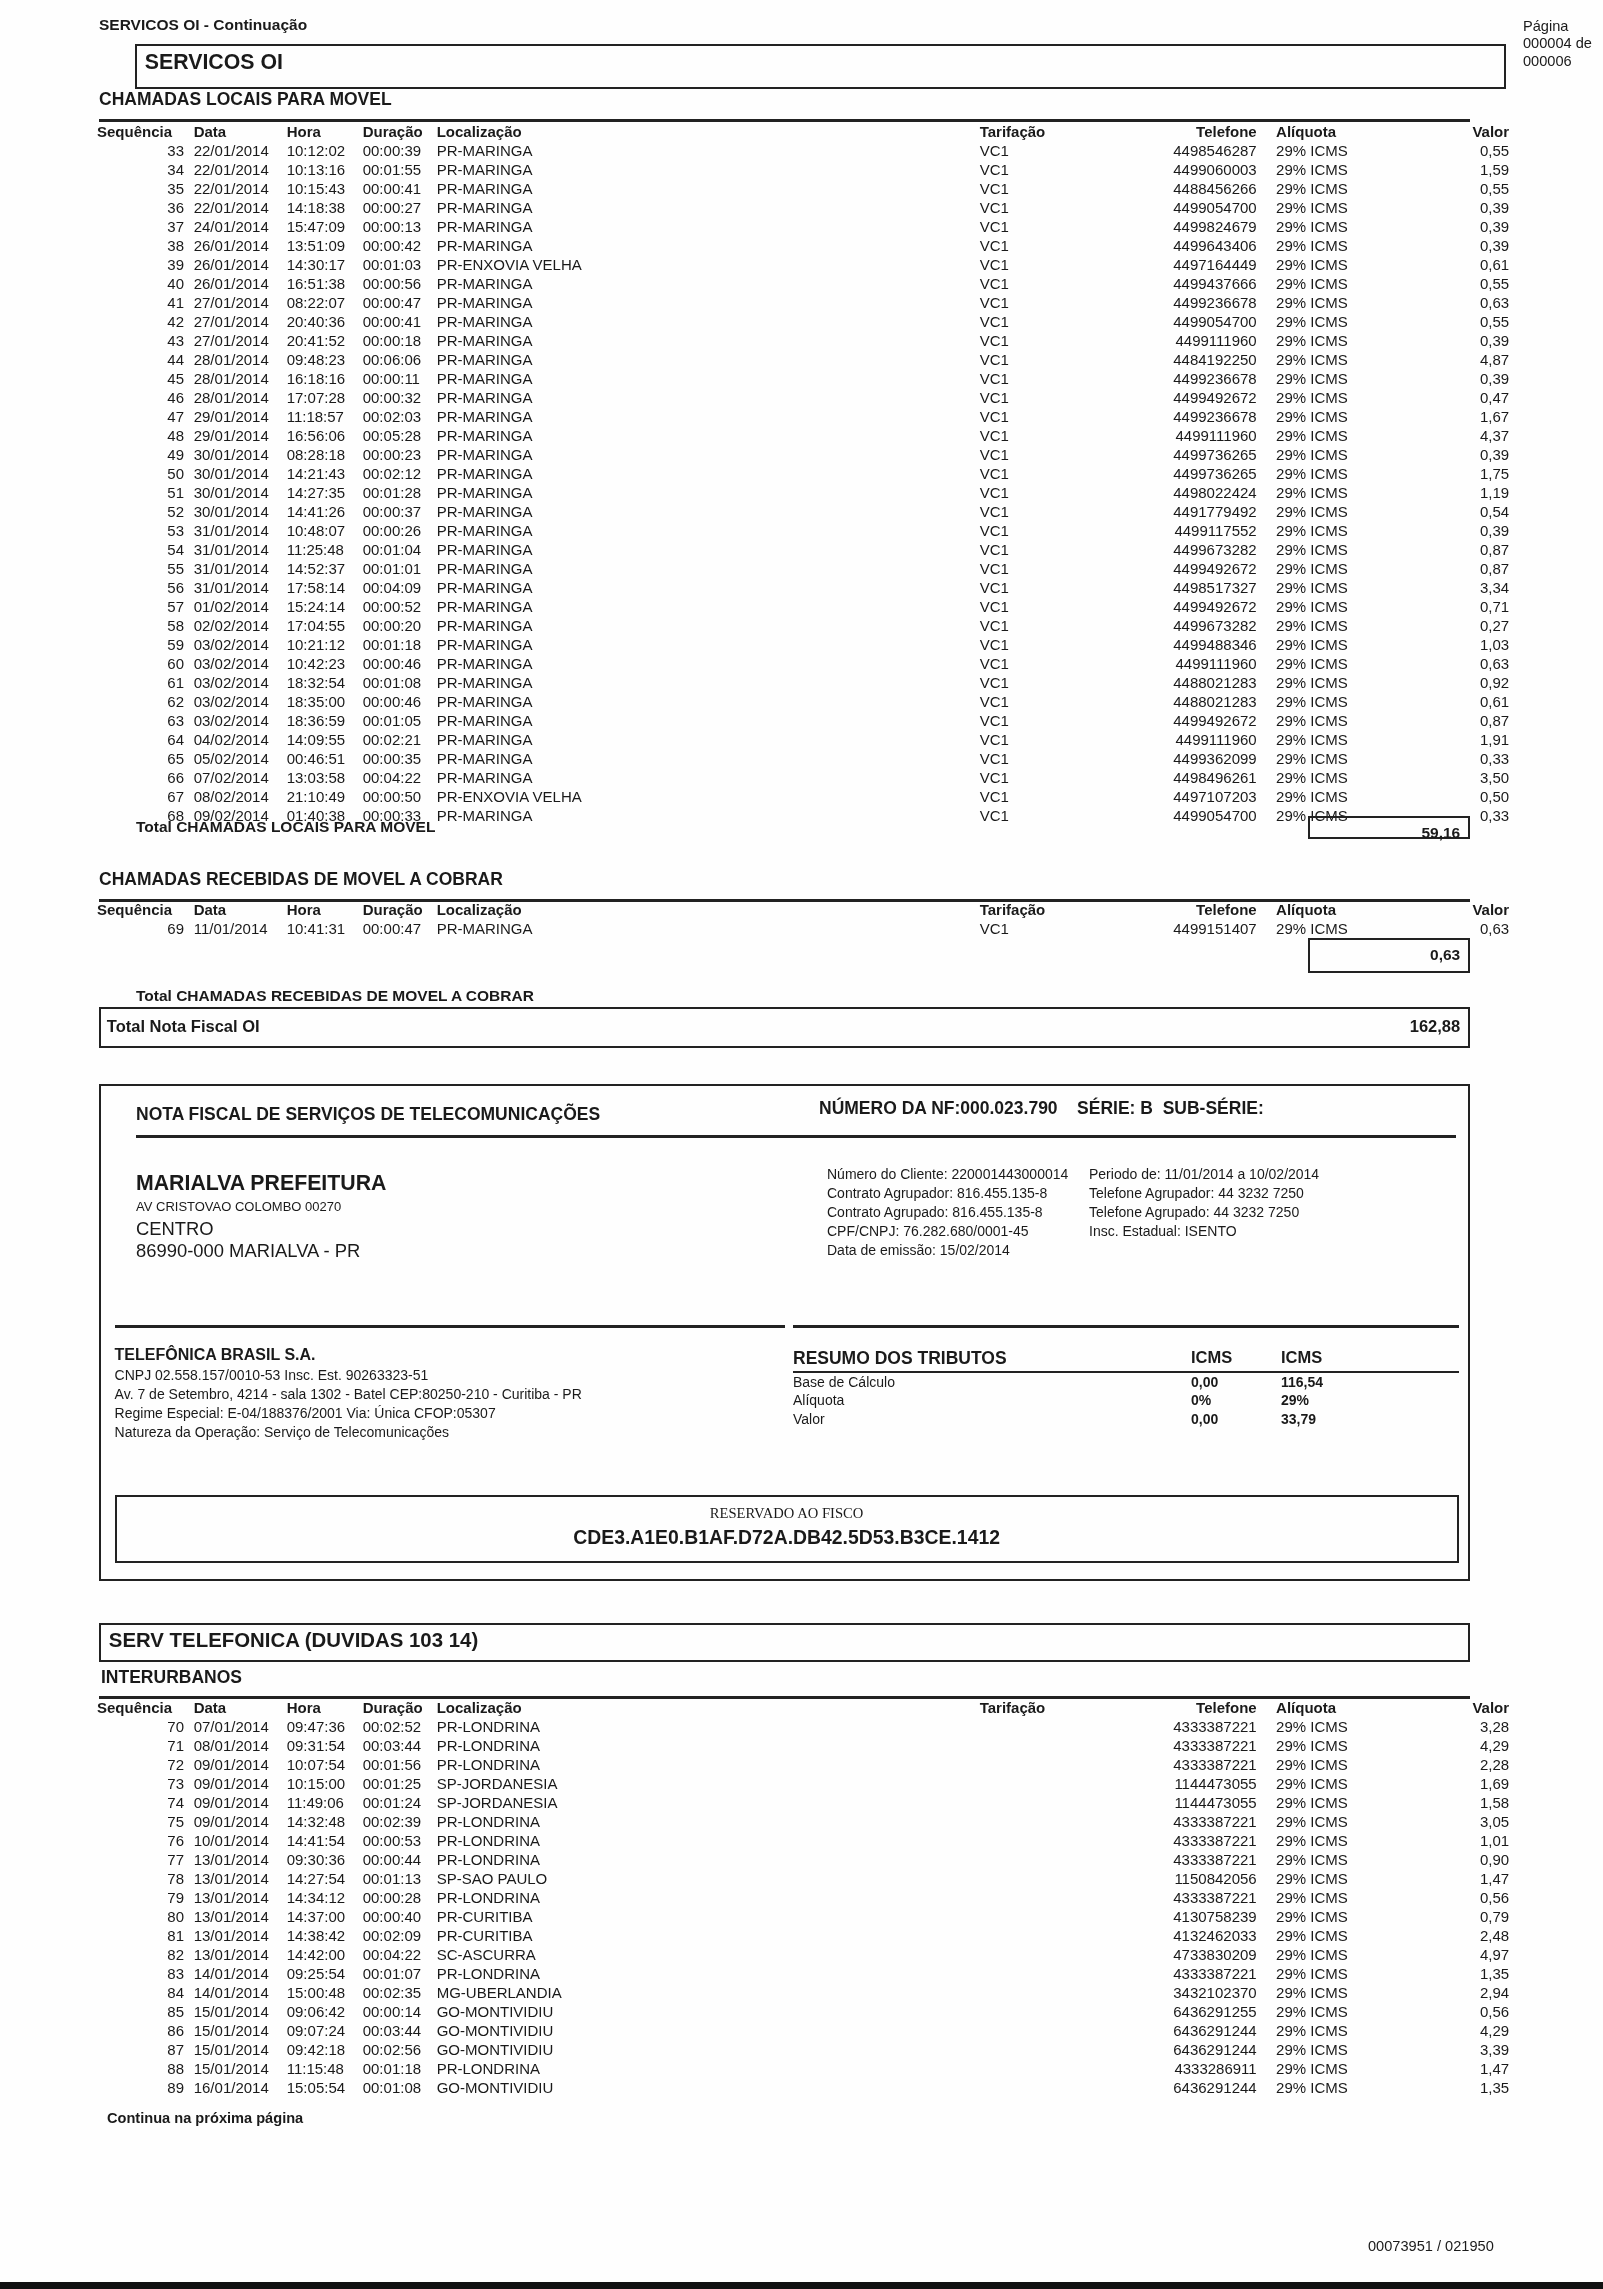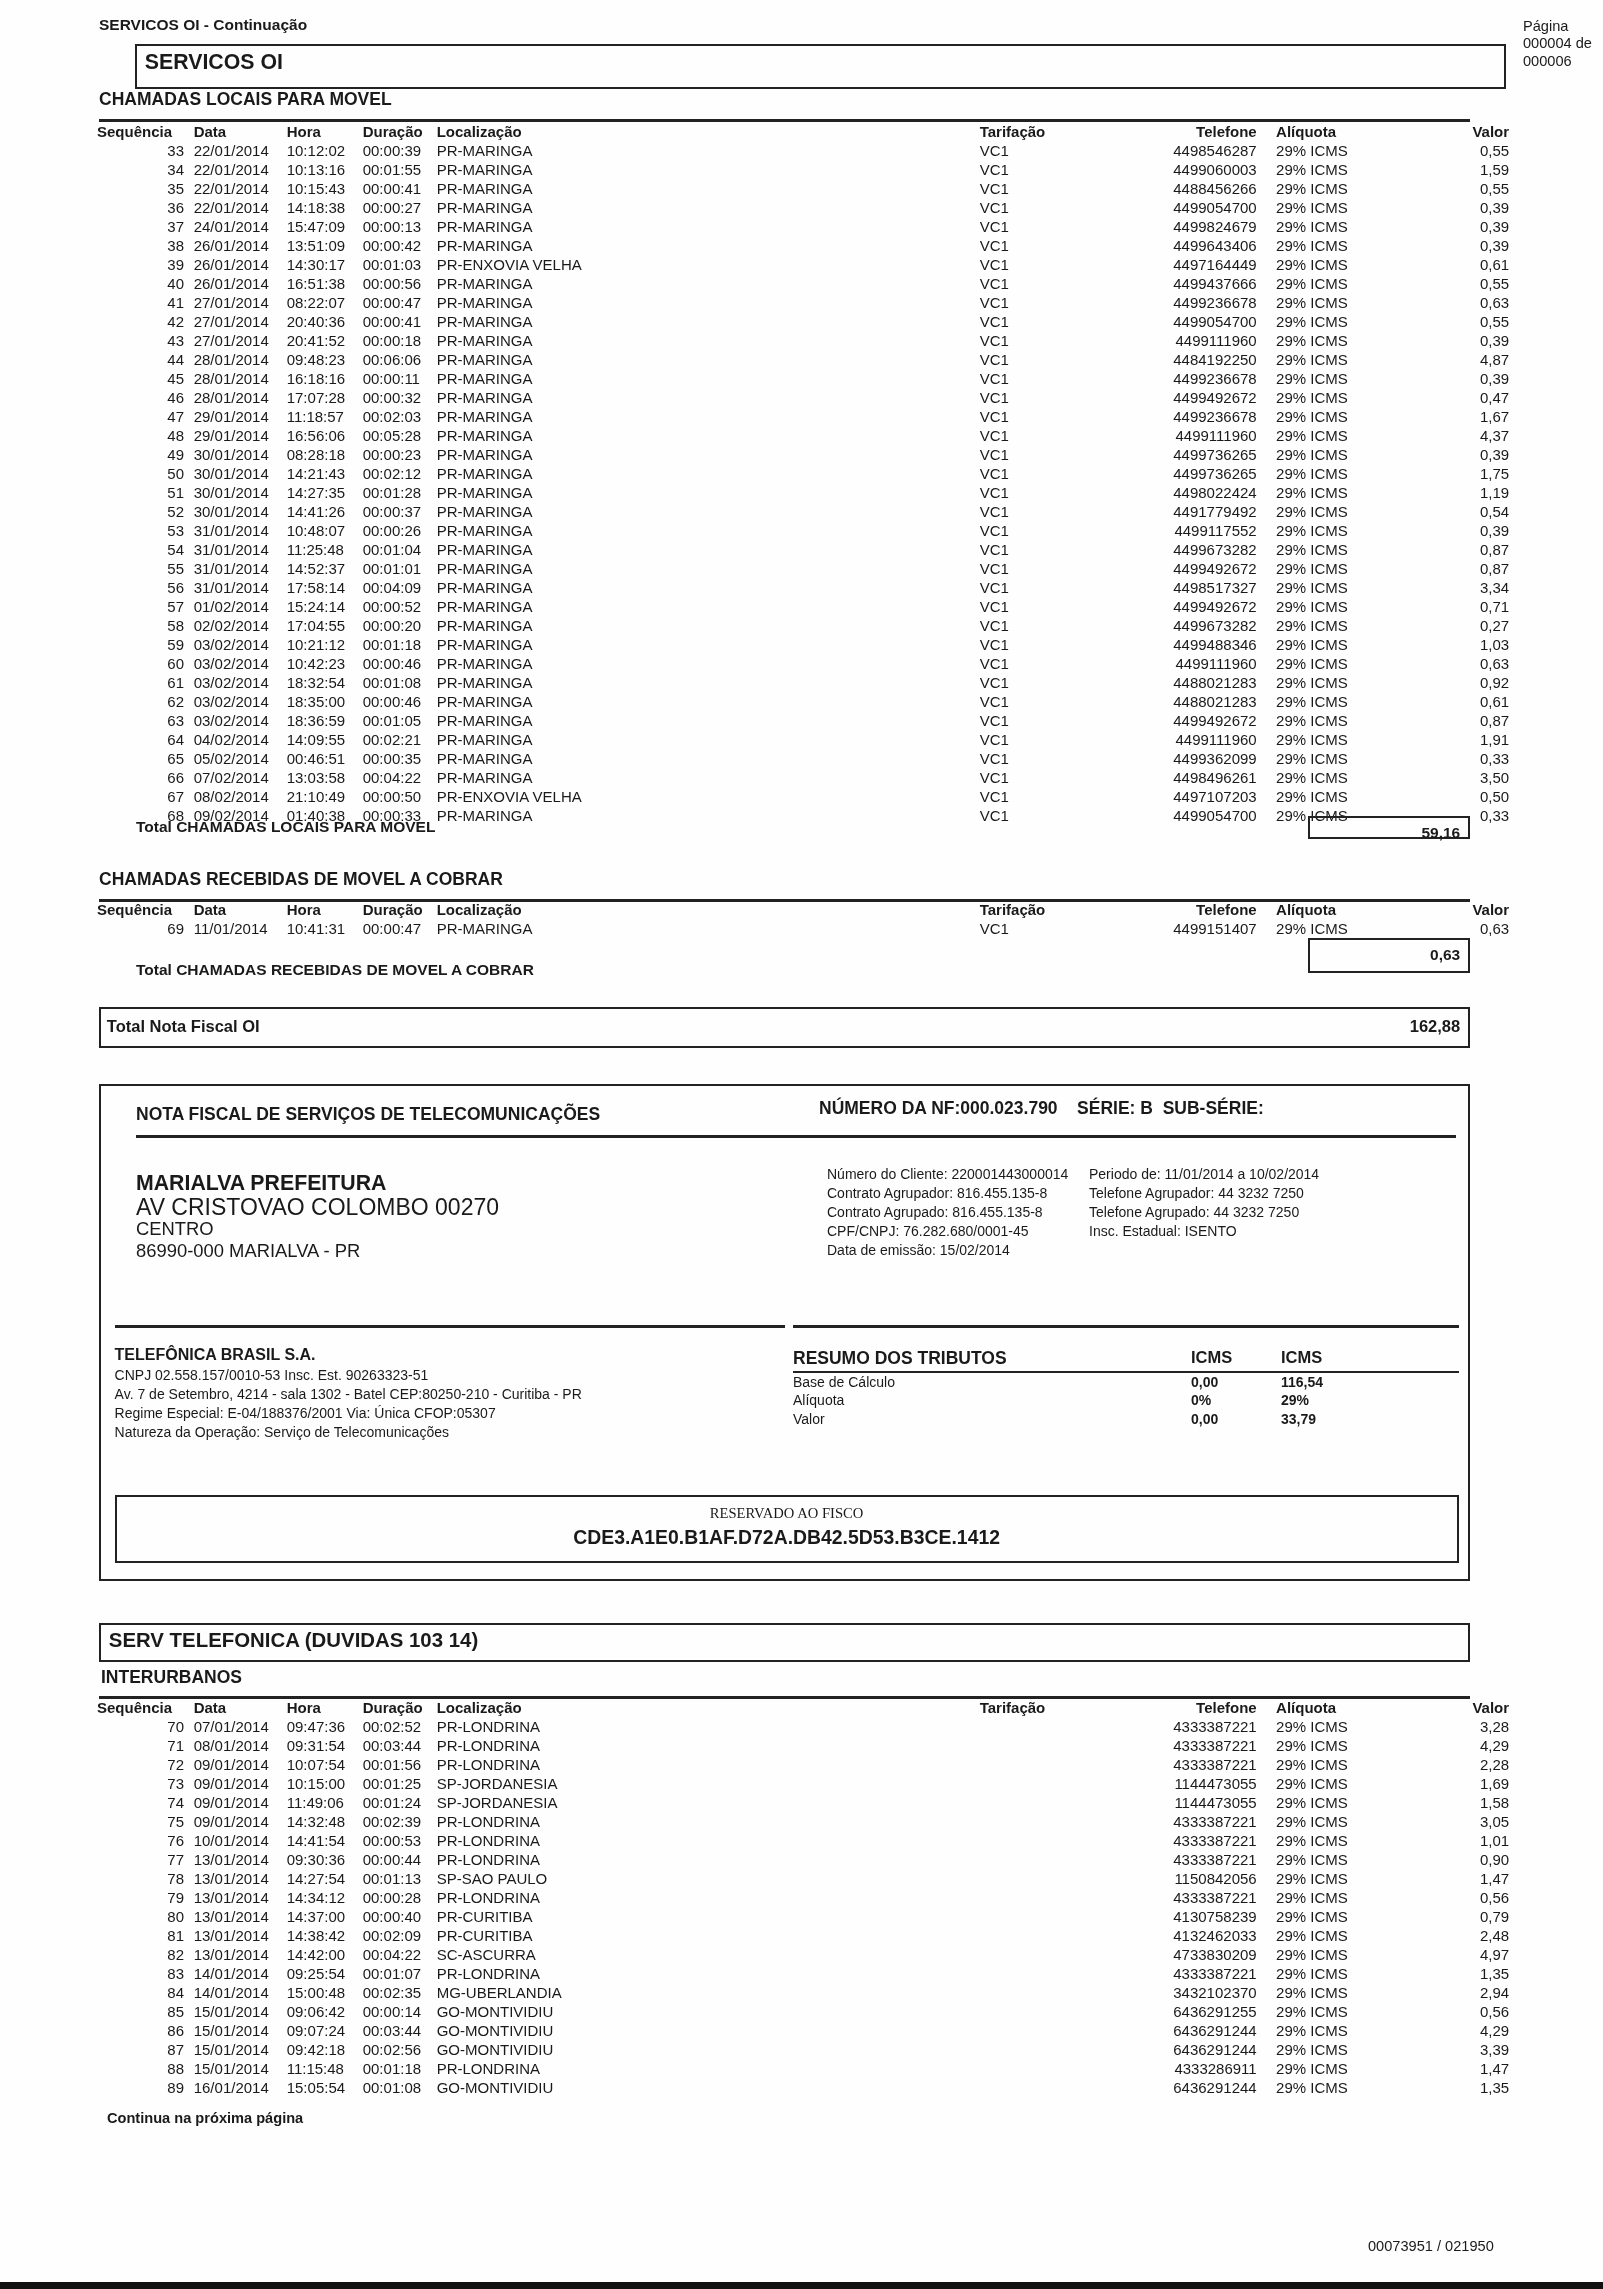--- a/index.html
+++ b/index.html
@@ -486,36 +486,36 @@
         <td class="c-hora">10:41:31</td>
         <td class="c-dur">00:00:47</td>
         <td class="c-loc">PR-MARINGA</td>
         <td class="c-tar">VC1</td>
         <td class="c-tel">4499151407</td>
         <td class="c-ali">29% ICMS</td>
         <td class="c-val">0,63</td>
       </tr>
     </tbody>
 </table>
-<div class="abs total-label" style="left:136px; top:961px;">Total CHAMADAS RECEBIDAS DE MOVEL A COBRAR</div>
+<div class="abs total-label" style="left:136px; top:987px;">Total CHAMADAS RECEBIDAS DE MOVEL A COBRAR</div>
 <div class="totbox" style="left:1308px; top:938px; width:162px; height:35px; line-height:29px;">0,63</div>
 
 <div class="box" style="left:99px; top:1007px; width:1371px; height:41px;">
   <div class="abs" style="left:5.8px; top:7.8px; font-size:16.5px; font-weight:bold;">Total Nota Fiscal  OI</div>
   <div class="abs" style="right:7.8px; top:7.8px; font-size:16.5px; font-weight:bold;">162,88</div>
 </div>
 
 <div class="box" style="left:99px; top:1084px; width:1371px; height:497px;">
   <div class="abs" style="left:35px; top:17.5px; font-size:17.5px; font-weight:bold;">NOTA FISCAL DE SERVIÇOS DE TELECOMUNICAÇÕES</div>
   <div class="abs" style="left:718px; top:11.6px; font-size:17.5px; font-weight:bold; white-space:pre;"><span>NÚMERO DA NF:000.023.790</span>    <span>SÉRIE: B  SUB-SÉRIE:</span></div>
   <div class="hline" style="left:35px; top:49px; width:1320px;"></div>
 
   <div class="abs" style="left:35px; top:85px;">
     <div style="font-size:21.3px; font-weight:bold; line-height:25px;">MARIALVA PREFEITURA</div>
-    <div style="font-size:23px; line-height:22px;">AV  CRISTOVAO COLOMBO 00270</div>
+    <div style="font-size:13px; line-height:22px;">AV  CRISTOVAO COLOMBO 00270</div>
     <div style="font-size:18.4px; line-height:22px;">CENTRO</div>
     <div style="font-size:18.4px; line-height:22px;">86990-000 MARIALVA - PR</div>
   </div>
 
   <div class="abs nf-text" style="left:726px; top:79px;">
     <div>Número do Cliente: 220001443000014</div>
     <div>Contrato Agrupador: 816.455.135-8</div>
     <div>Contrato Agrupado:  816.455.135-8</div>
     <div>CPF/CNPJ: 76.282.680/0001-45</div>
     <div>Data de emissão: 15/02/2014</div>

